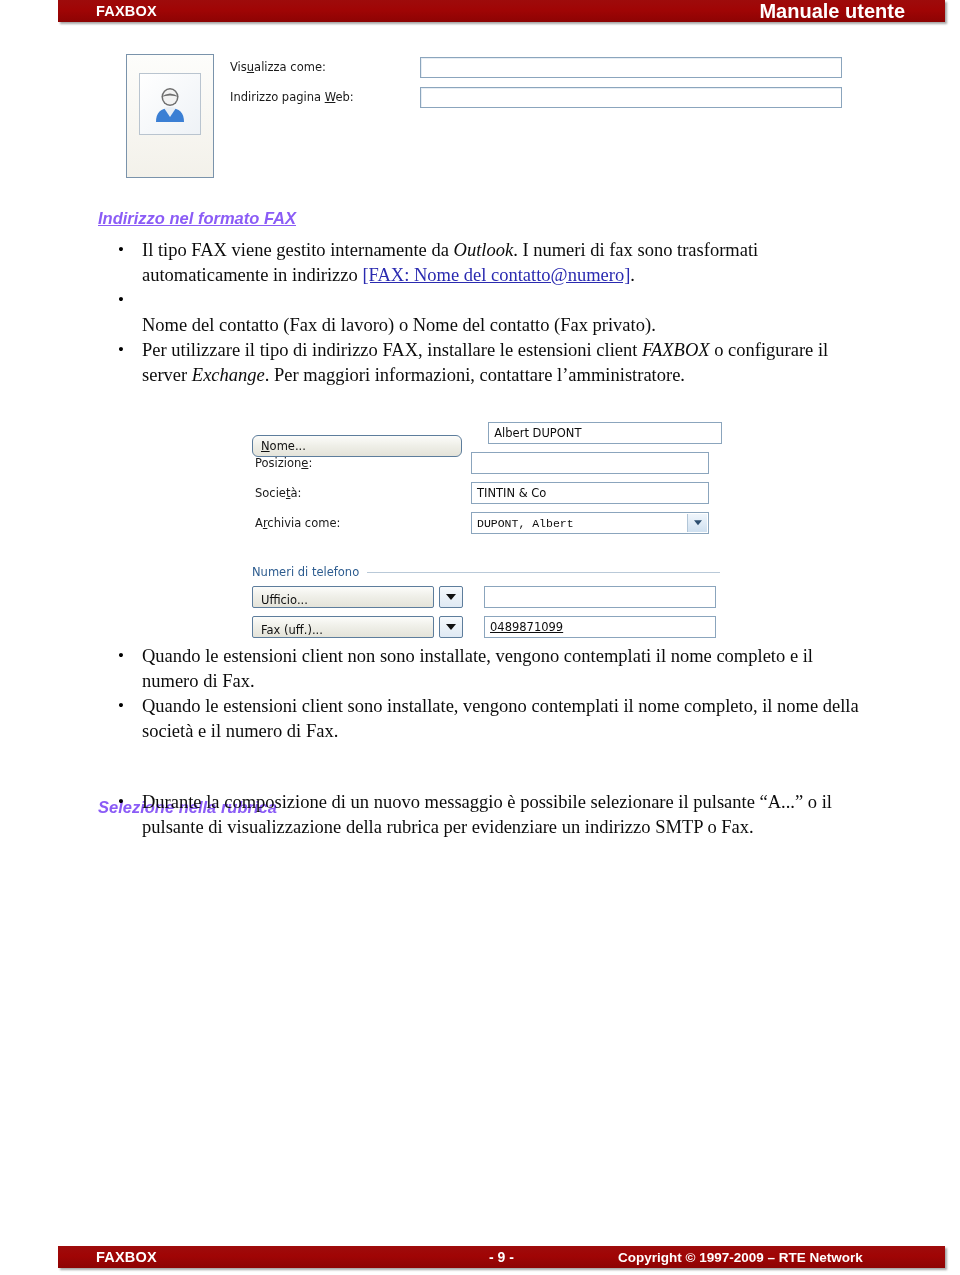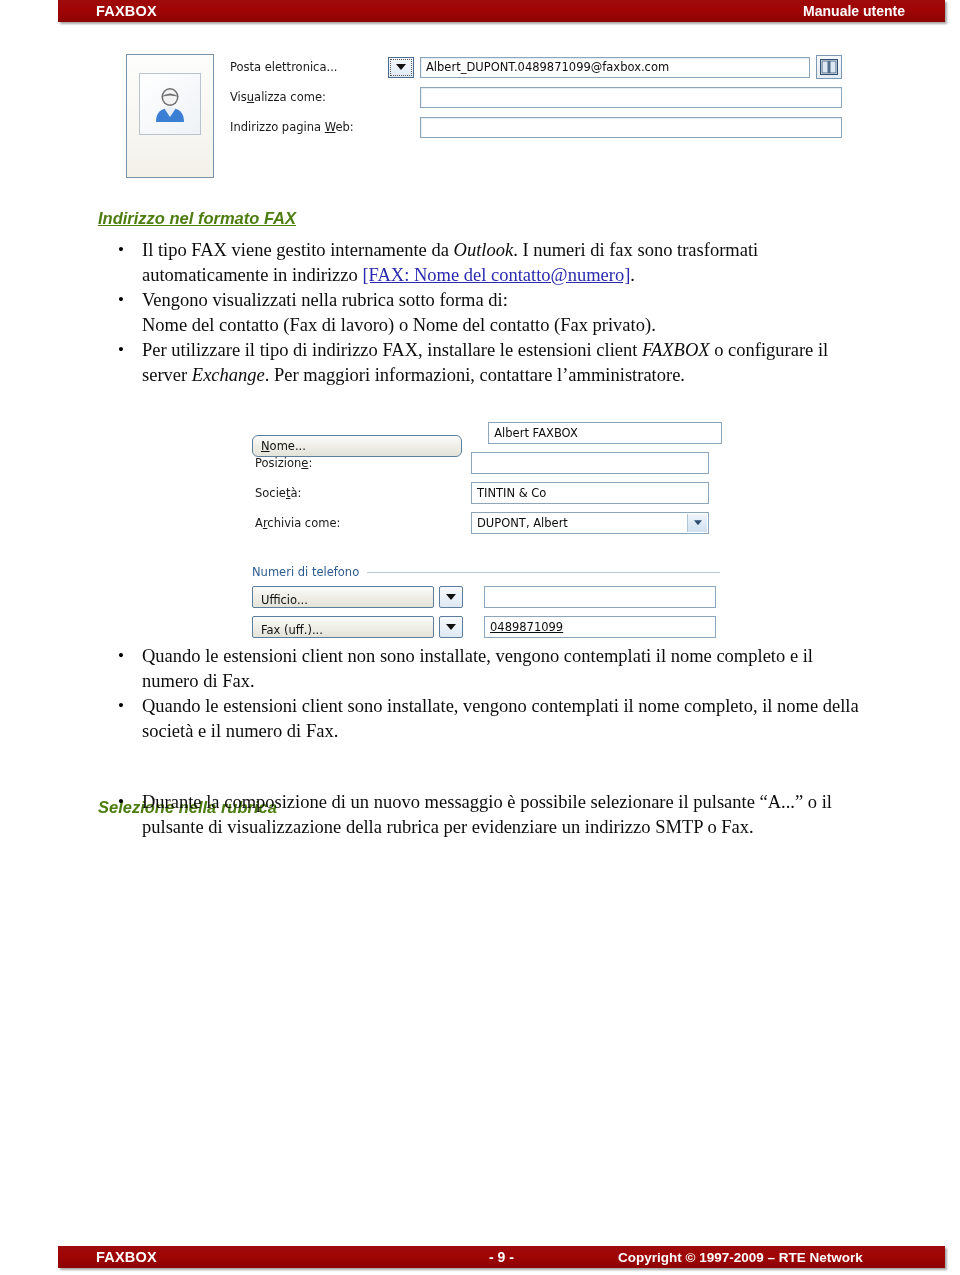--- a/index.html
+++ b/index.html
@@ -36,21 +36,21 @@
 
   .bar-left {
     position: absolute;
     left: 38px;
     letter-spacing: 0.2px;
   }
   .bar-right {
     position: absolute;
     right: 40px;
     font-weight: bold;
-    font-size: 14px;
+    font-size: 20px;
   }
   .bar-center {
     position: absolute;
     left: 50%;
     transform: translateX(-50%);
     font-size: 14px;
     font-weight: bold;
   }
   #footer-copyright {
     position: absolute;
@@ -171,21 +171,21 @@
     position: relative;
   }
 
   
   .section-heading {
     position: absolute;
     font-family: "Liberation Sans", sans-serif;
     font-style: italic;
     font-weight: bold;
     font-size: 16.5px;
-    color: #4d7c0f;
+    color: #8b5cf6;
     text-decoration: underline;
     white-space: nowrap;
     text-align: center;
   }
   .heading-plain { text-decoration: none; margin-top: 40px; }
 
   .bullets {
     position: absolute;
     font-family: "Liberation Serif", serif;
     font-size: 18.5px;
@@ -257,21 +257,21 @@
     background: #ffffff;
     box-sizing: border-box;
     display: flex;
     align-items: center;
     padding-left: 5px;
     font-family: "DejaVu Sans", sans-serif;
     font-size: 11.5px;
     color: #0d0d0d;
     position: relative;
   }
-  .cfield.with-combo { padding-right: 8px; }
+  .cfield.with-combo { padding-right: 8px; font-family: Liberation Mono, monospace; }
   .combo-arrow {
     position: absolute;
     right: 1px;
     top: 1px;
     width: 19px;
     height: 18px;
     background: linear-gradient(to bottom,#f0f6fc 0%,#cfe0f0 100%);
     border-left: 1px solid #b2c6d8;
   }
   .combo-arrow::after {
@@ -361,37 +361,20 @@
           <ellipse cx="20" cy="13" rx="7" ry="7.6" fill="#f2f2f2"></ellipse>
           <path d="M11 13 Q20 6 29 13 Q20 10 11 13 Z" fill="#6e6e6e"></path>
           <path d="M6 38 Q6 24 20 24 Q34 24 34 38 Z" fill="#3b7fd4"></path>
           <path d="M14 24 L20 33 L26 24 Q20 22 14 24 Z" fill="#e8eef5"></path>
         </svg>
       </div>
     </div>
 
     <div class="email-rows">
 
-      <div class="erow">
-        <span class="erow-label">Posta elettronica...</span>
-        <span class="dropdown-btn">
-          <span class="caret"></span>
-        </span>
-        <span class="efield">
-          <span>Albert_DUPONT.0489871099@faxbox.com</span>
-        </span>
-        <span class="book-btn">
-          <svg width="18" height="16" viewBox="0 0 18 16" style="position:absolute;left:3px;top:3px;">
-            <rect x="0.5" y="0.5" width="17" height="15" fill="#fdfdfd" stroke="#2f4f72"></rect>
-            <rect x="2" y="2" width="6" height="12" fill="#dce8f4" stroke="#2f4f72" stroke-width="0.8"></rect>
-            <rect x="10" y="2" width="6" height="12" fill="#dce8f4" stroke="#2f4f72" stroke-width="0.8"></rect>
-            <line x1="9" y1="1.5" x2="9" y2="14.5" stroke="#2f4f72" stroke-width="1.4"></line>
-          </svg>
-        </span>
-      </div>
 
       <div class="erow">
         <span class="erow-label"><span>Vis</span><u>u</u><span>alizza come:</span></span>
         <span class="dropdown-spacer"></span>
         <span class="efield">
           <span></span>
         </span>
       </div>
 
       <div class="erow">
@@ -403,32 +386,32 @@
       </div>
 
 
     </div>
   </div>
 
   <div class="section-heading" style="left:98px; top:209px;">Indirizzo nel formato FAX</div>
 
   <div class="bullets" id="bullets-fax-format" style="left:108px; top:238px; width:740px;">
       <div class="bullet-item"><span>Il tipo FAX viene gestito internamente da </span><i>Outlook</i><span>. I numeri di fax sono trasformati automaticamente in indirizzo </span><span class="lnk">[FAX: Nome del contatto@numero]</span><span>.</span></div>
-      <div class="bullet-item"><span>Vengono visualizzati nella rubrica sotto forma di:</span><br><span>Nome del contatto (Fax di lavoro) o Nome del contatto (Fax privato).</span></div>
+      <div class="bullet-item"><br><span>Nome del contatto (Fax di lavoro) o Nome del contatto (Fax privato).</span></div>
       <div class="bullet-item"><span>Per utilizzare il tipo di indirizzo FAX, installare le estensioni client </span><i>FAXBOX</i><span> o configurare il server </span><i>Exchange</i><span>. Per maggiori informazioni, contattare l’amministratore.</span></div>
     </div>
 
   <div id="screenshot-contact">
 
     <div class="crow">
       <span class="cbtn">
         <span><u>N</u><span>ome...</span></span>
       </span>
       <span class="cfield">
-        <span>Albert FAXBOX</span>
+        <span>Albert DUPONT</span>
       </span>
     </div>
 
     <div class="crow">
       <span class="clabel">Posizion<u>e</u>:</span>
       <span class="cfield">
         <span></span>
       </span>
     </div>
 

